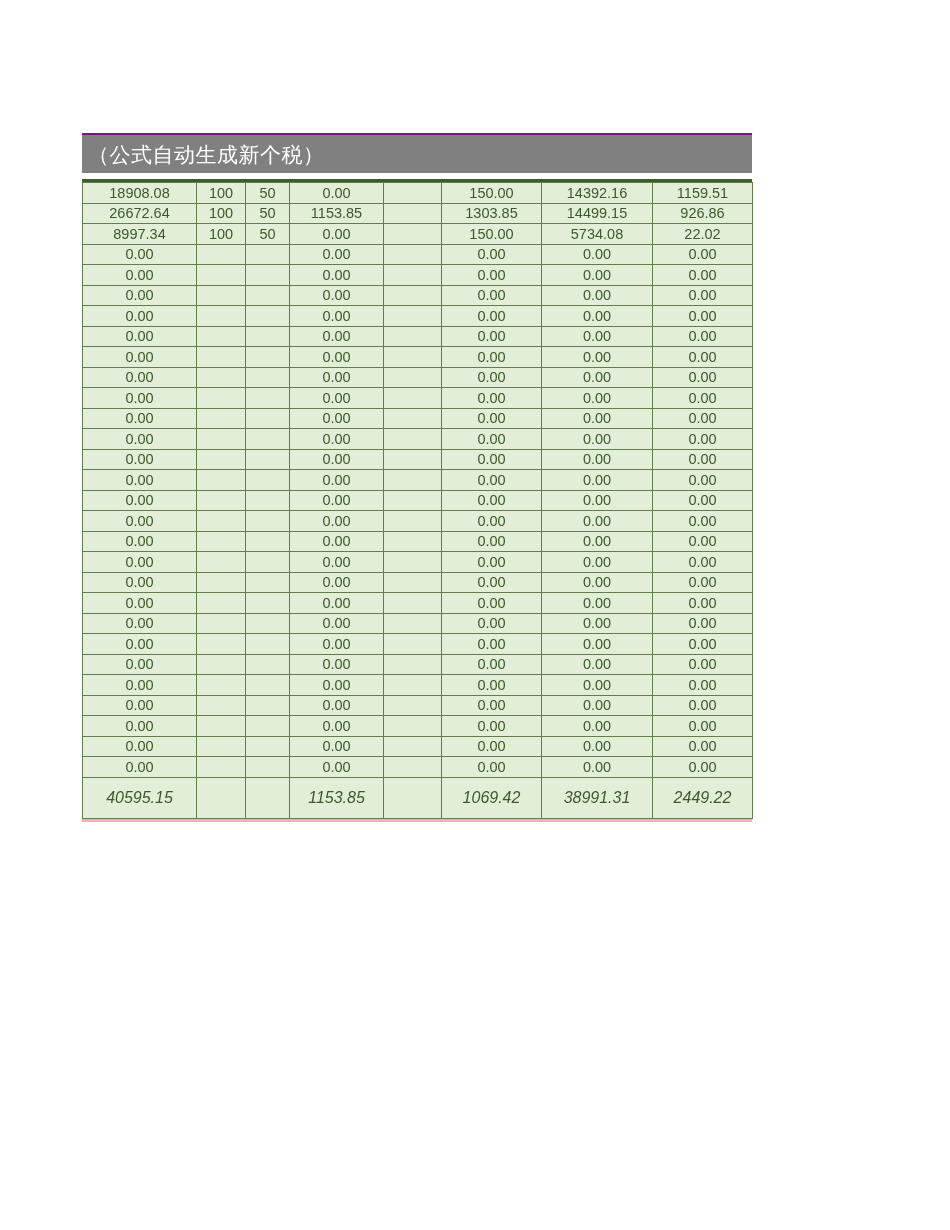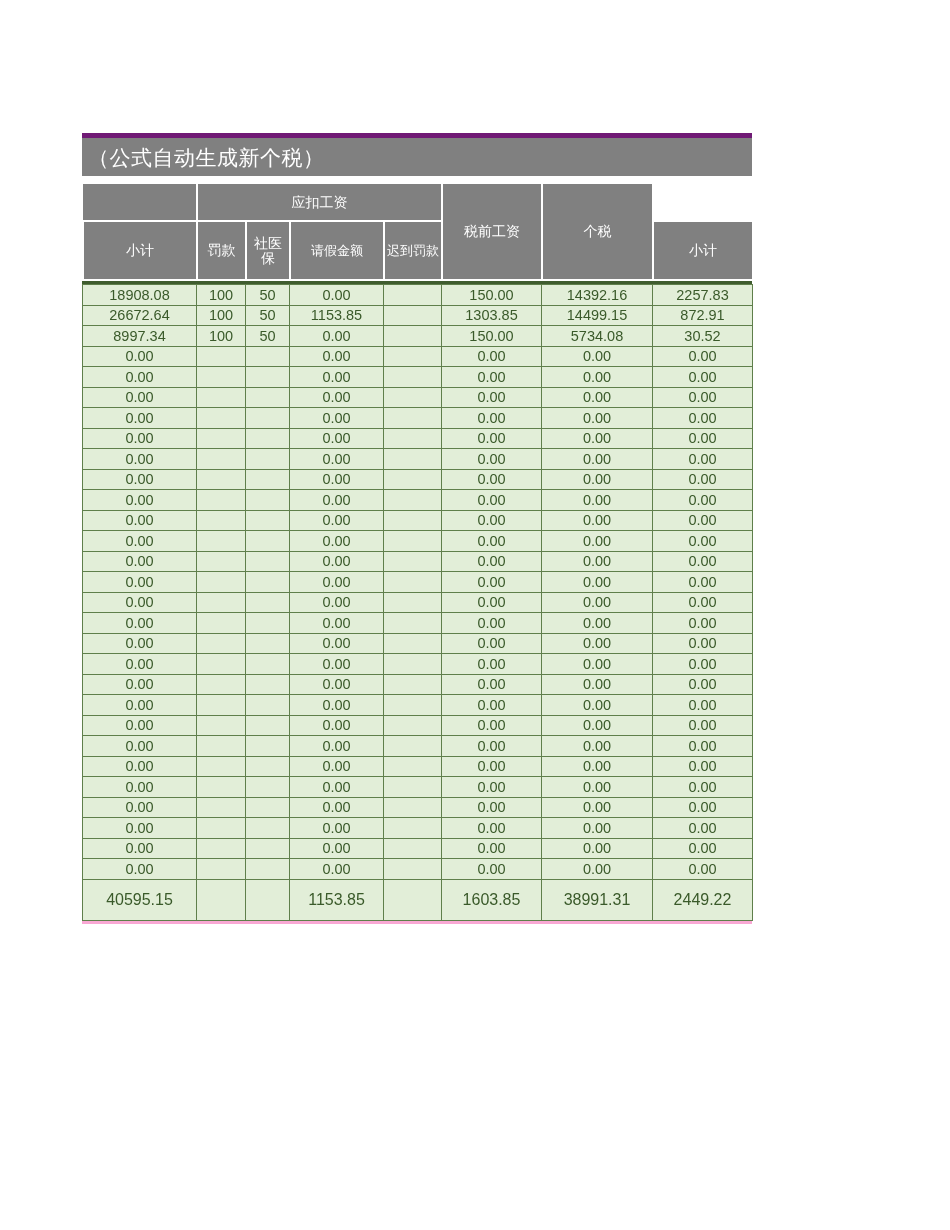--- a/index.html
+++ b/index.html
@@ -17,21 +17,21 @@
   #sheet {
     position: absolute;
     left: 82px;
     top: 133px;
     width: 670px;
   }
 
   
   #title-bar {
     background: #808080;
-    border-top: 5px solid #701a75;
+    border-top: 2px solid #701a75;
     height: 38px;
     box-sizing: content-box;
     display: flex;
     align-items: center;
     padding-left: 6px;
   }
   #title-text {
     color: #ffffff;
     font-size: 21px;
     line-height: 1;
@@ -80,20 +80,21 @@
     height: 19.5px;
     line-height: 1;
     padding: 0;
     overflow: hidden;
     white-space: nowrap;
   }
   table.body td.empty { color: transparent; }
   table.body tr.total td {
     height: 40px;
     font-size: 16px;
+    font-style: italic;
   }
 
   
   col.c0 { width: 114px; }
   col.c1 { width: 49px; }
   col.c2 { width: 44px; }
   col.c3 { width: 94px; }
   col.c4 { width: 58px; }
   col.c5 { width: 100px; }
   col.c6 { width: 111px; }
@@ -103,48 +104,20 @@
 <body>
 
 <div id="sheet">
 
   <div id="title-bar">
     <span id="title-text">（公式自动生成新个税）</span>
   </div>
 
   <div id="title-gap"></div>
 
-  <table class="grid hdr">
-    <colgroup>
-      <col class="c0">
-        <col class="c1">
-        <col class="c2">
-        <col class="c3">
-      <col class="c4">
-        <col class="c5">
-        <col class="c6">
-        <col class="c7">
-    </colgroup>
-    <tbody id="hdr-body">
-        <tr class="r1">
-          <td class="blank"></td>
-          <td colspan="4">应扣工资</td>
-          <td rowspan="2">税前工资</td>
-          <td rowspan="2">个税</td>
-        </tr>
-        <tr class="r2">
-          <td>小计</td>
-          <td>罚款</td>
-          <td>社医保</td>
-          <td class="small">请假金额</td>
-          <td class="small">迟到罚款</td>
-          <td>小计</td>
-        </tr>
-      </tbody>
-  </table>
 
   <div id="body-wrap">
     <table class="grid body">
       <colgroup>
         <col class="c0">
           <col class="c1">
           <col class="c2">
           <col class="c3">
         <col class="c4">
           <col class="c5">
@@ -153,41 +126,41 @@
       </colgroup>
       <tbody id="data-body">
           <tr>
             <td>18908.08</td>
             <td>100</td>
             <td>50</td>
             <td>0.00</td>
             <td class="empty">&nbsp;</td>
             <td>150.00</td>
             <td>14392.16</td>
-            <td>2257.83</td>
+            <td>1159.51</td>
           </tr>
           <tr>
             <td>26672.64</td>
             <td>100</td>
             <td>50</td>
             <td>1153.85</td>
             <td class="empty">&nbsp;</td>
             <td>1303.85</td>
             <td>14499.15</td>
-            <td>872.91</td>
+            <td>926.86</td>
           </tr>
           <tr>
             <td>8997.34</td>
             <td>100</td>
             <td>50</td>
             <td>0.00</td>
             <td class="empty">&nbsp;</td>
             <td>150.00</td>
             <td>5734.08</td>
-            <td>30.52</td>
+            <td>22.02</td>
           </tr>
           <tr>
             <td>0.00</td>
             <td class="empty">&nbsp;</td>
             <td class="empty">&nbsp;</td>
             <td>0.00</td>
             <td class="empty">&nbsp;</td>
             <td>0.00</td>
             <td>0.00</td>
             <td>0.00</td>
@@ -441,21 +414,21 @@
             <td>0.00</td>
             <td>0.00</td>
             <td>0.00</td>
           </tr>
           <tr class="total">
             <td>40595.15</td>
             <td class="empty">&nbsp;</td>
             <td class="empty">&nbsp;</td>
             <td>1153.85</td>
             <td class="empty">&nbsp;</td>
-            <td>1603.85</td>
+            <td>1069.42</td>
             <td>38991.31</td>
             <td>2449.22</td>
           </tr>
         </tbody>
     </table>
   </div>
 
 </div>
 
 </body></html>

